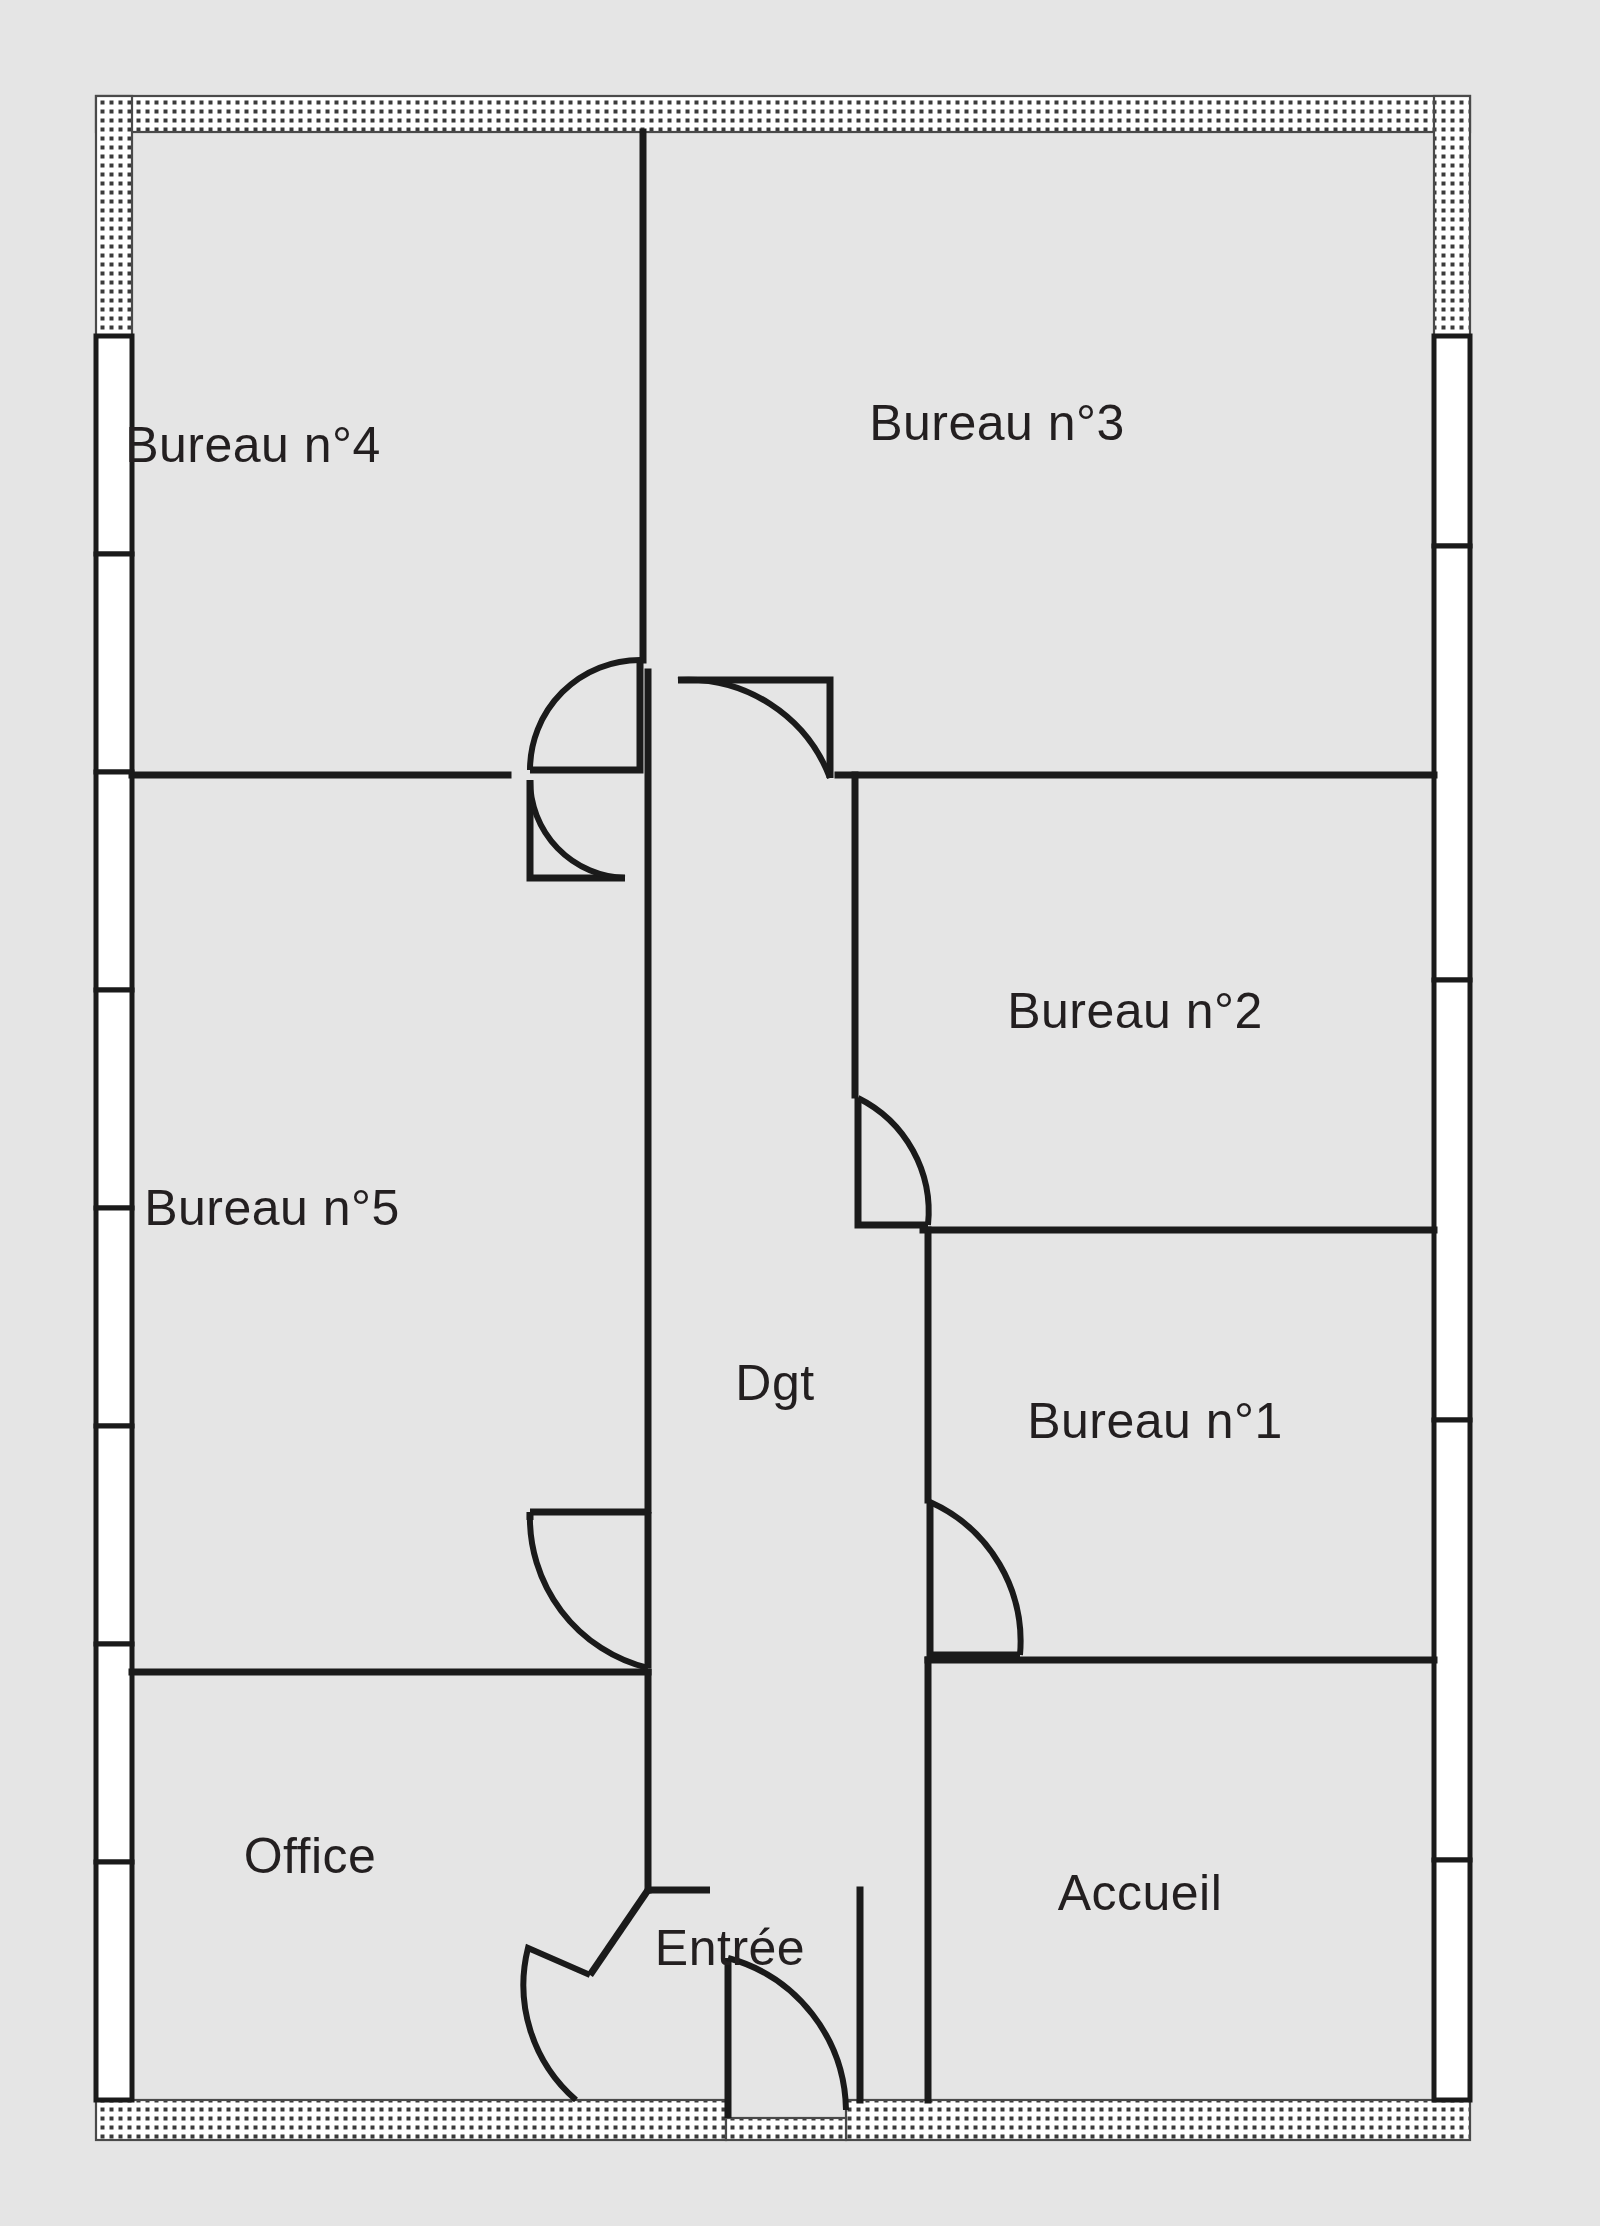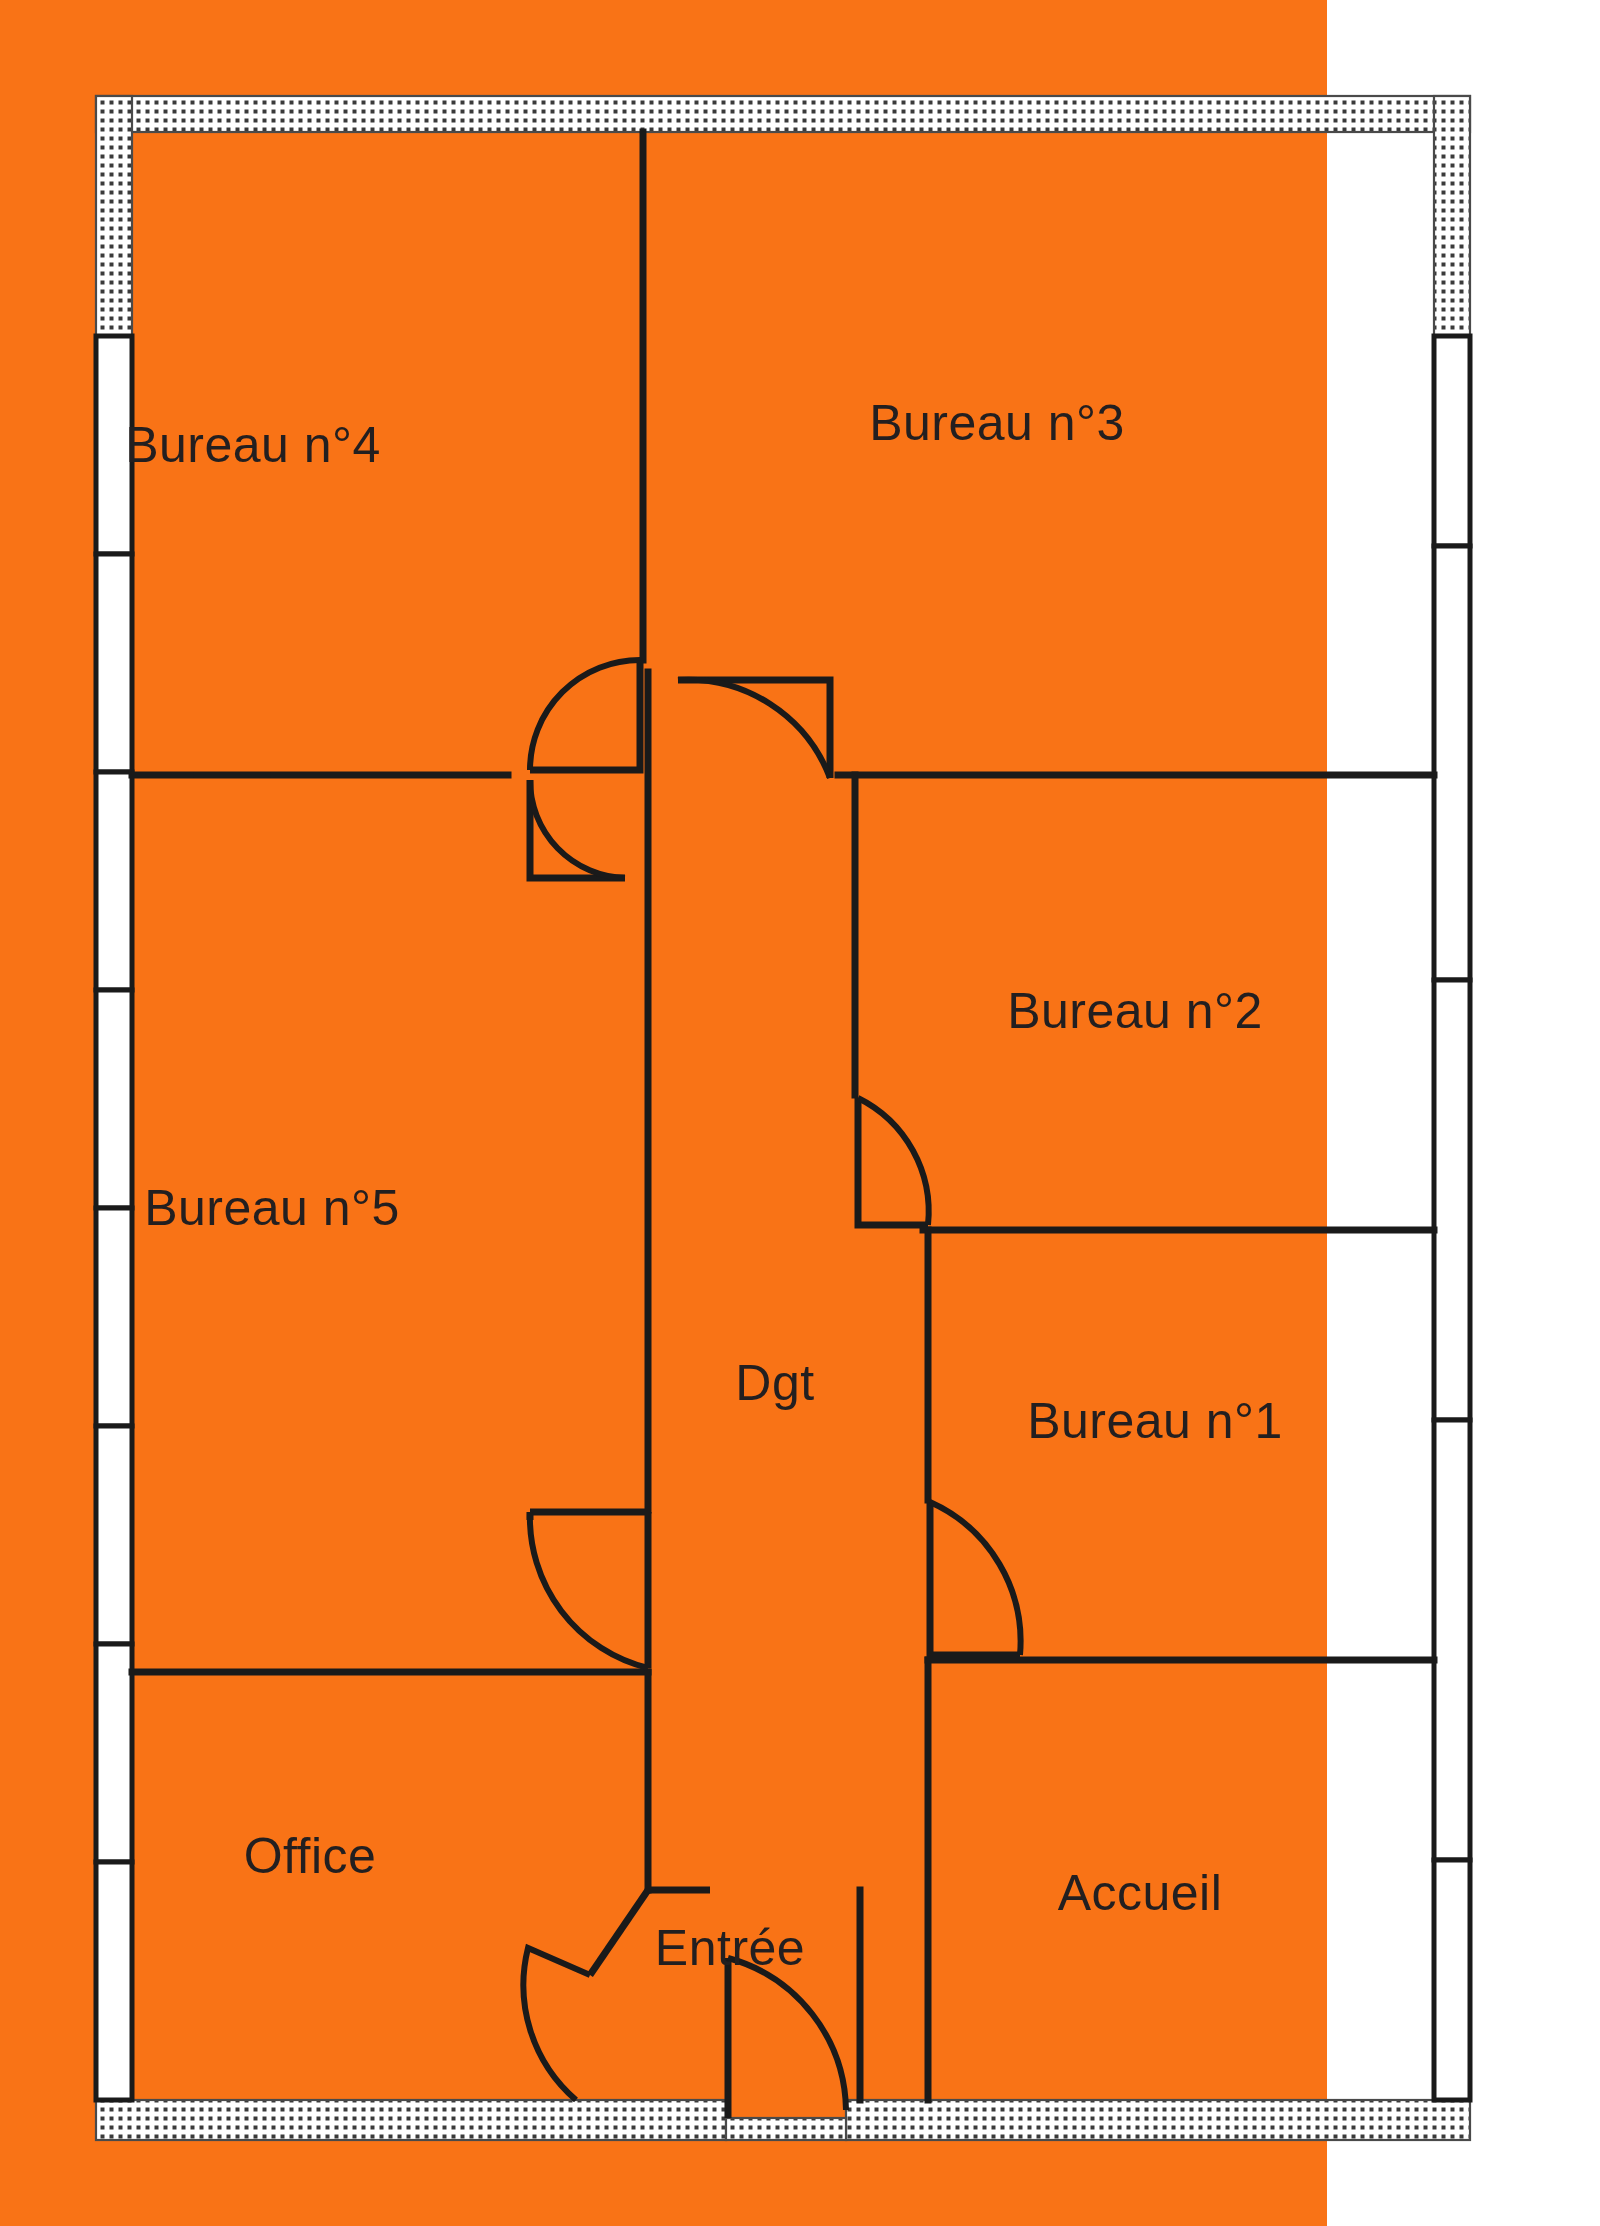--- a/index.html
+++ b/index.html
@@ -8,23 +8,23 @@
     background: #ffffff;
   }
   body {
     width: 1600px;
     height: 2226px;
     font-family: "Liberation Sans", sans-serif;
     overflow: hidden;
   }
   #floorplan-root {
     position: relative;
-    width: 1327px;
+    width: 1600px;
     height: 2226px;
-    background: #f97316;
+    background: #e5e5e5;
   }
   svg#plan-svg {
     display: block;
     width: 1600px;
     height: 2226px;
   }
   .room-label {
     font-family: "Liberation Sans", sans-serif;
     fill: #231f20;
     font-size: 50px;

